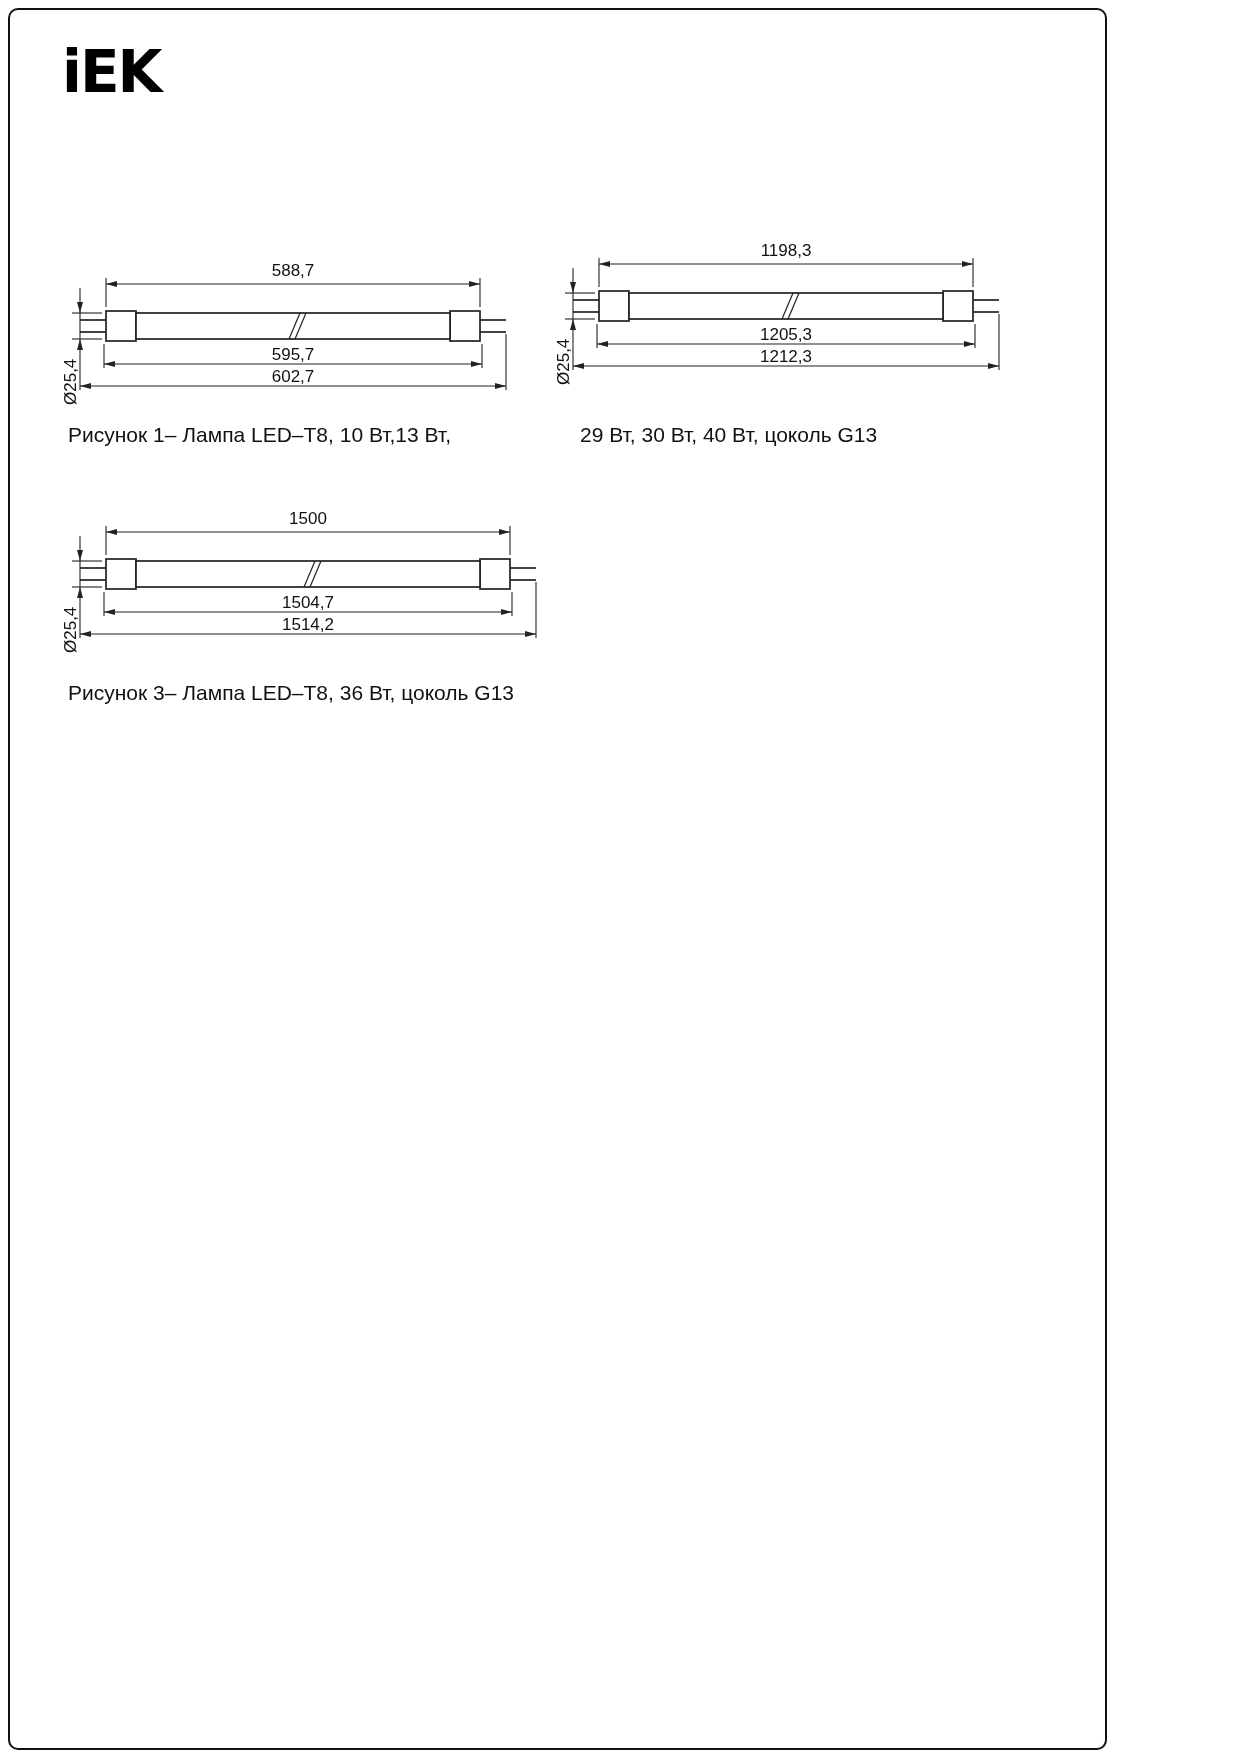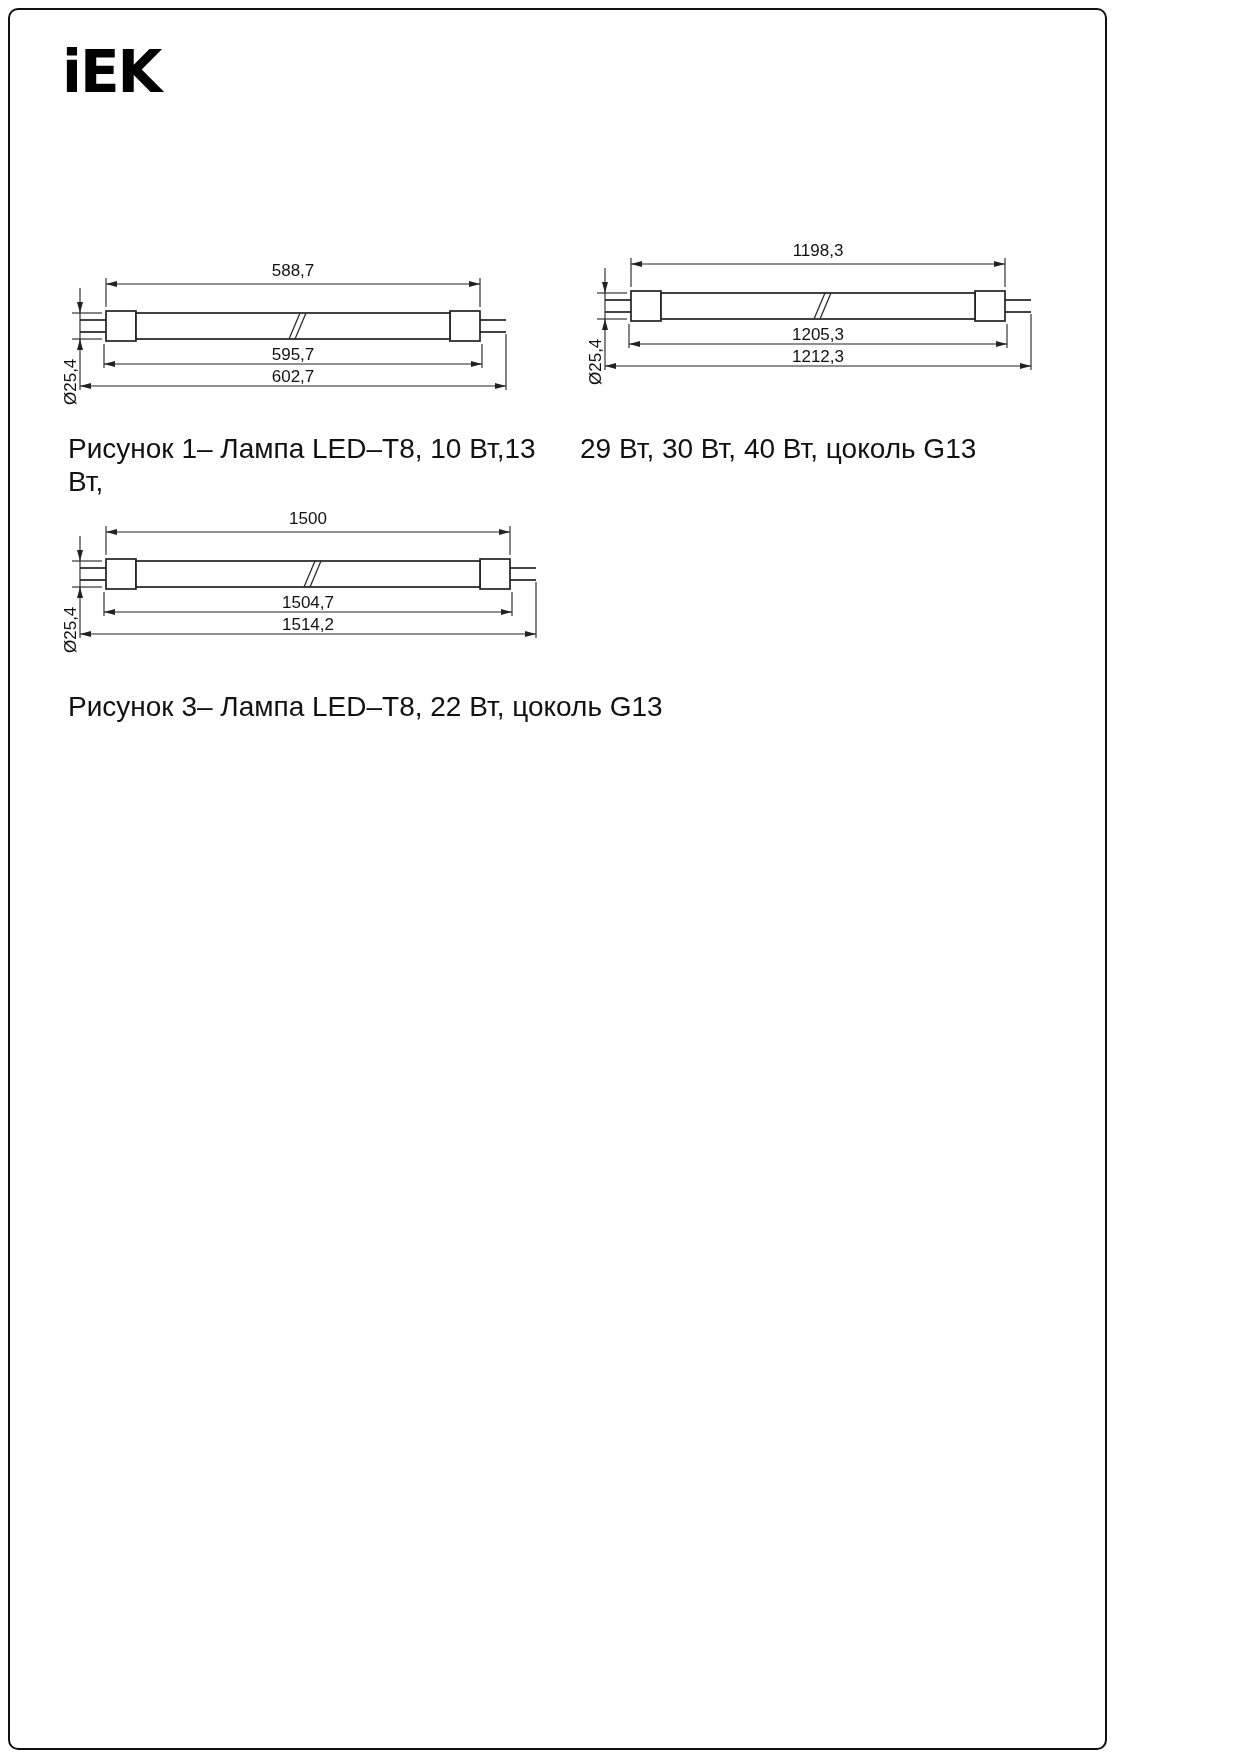--- a/index.html
+++ b/index.html
@@ -23,28 +23,27 @@
     position: absolute;
     left: 62px; top: 38px;
     font-family: "DejaVu Sans", "Liberation Sans", sans-serif;
     font-weight: bold;
     font-size: 58px;
     letter-spacing: -2px;
     color: #000;
   }
   .figure { position: absolute; }
   .fig1 { left: 58px; top: 240px; margin-top: 20px; }
-  .fig2 { left: 583px; top: 240px; }
+  .fig2 { left: 551px; top: 240px; }
   .fig3 { left: 58px; top: 508px; text-align: right; }
   .caption {
     position: absolute;
-    font-size: 28px;
+    font-size: 21px;
     line-height: 33px;
     color: #111;
-    margin-top: 14px;
   }
   .cap1 { left: 68px; top: 418px; width: 480px; }
   .cap2 { left: 580px; top: 418px; width: 450px; }
   .cap3 { left: 68px; top: 676px; width: 640px; }
   svg .dl   { stroke: #222; stroke-width: 1.1; fill: none; }
   svg .ol   { stroke: #222; stroke-width: 1.7; fill: #fff; }
   svg .thin { stroke: #222; stroke-width: 1.2; fill: none; }
   svg .ar   { fill: #222; stroke: none; }
   svg text  { font-family: "Liberation Sans", sans-serif; font-size: 17px; fill: #111; }
 </style>
@@ -204,15 +203,15 @@
 
   <div class="caption cap1">
     <div>Рисунок 1– Лампа LED–T8, 10 Вт,13 Вт,</div>
   </div>
 
   <div class="caption cap2">
     <div>29 Вт, 30 Вт, 40 Вт, цоколь G13</div>
   </div>
 
   <div class="caption cap3">
-    <div>Рисунок 3– Лампа LED–T8, 22 Вт, цоколь G13</div>
+    <div>Рисунок 3– Лампа LED–T8, 36 Вт, цоколь G13</div>
   </div>
 </div>
 
 </body></html>

